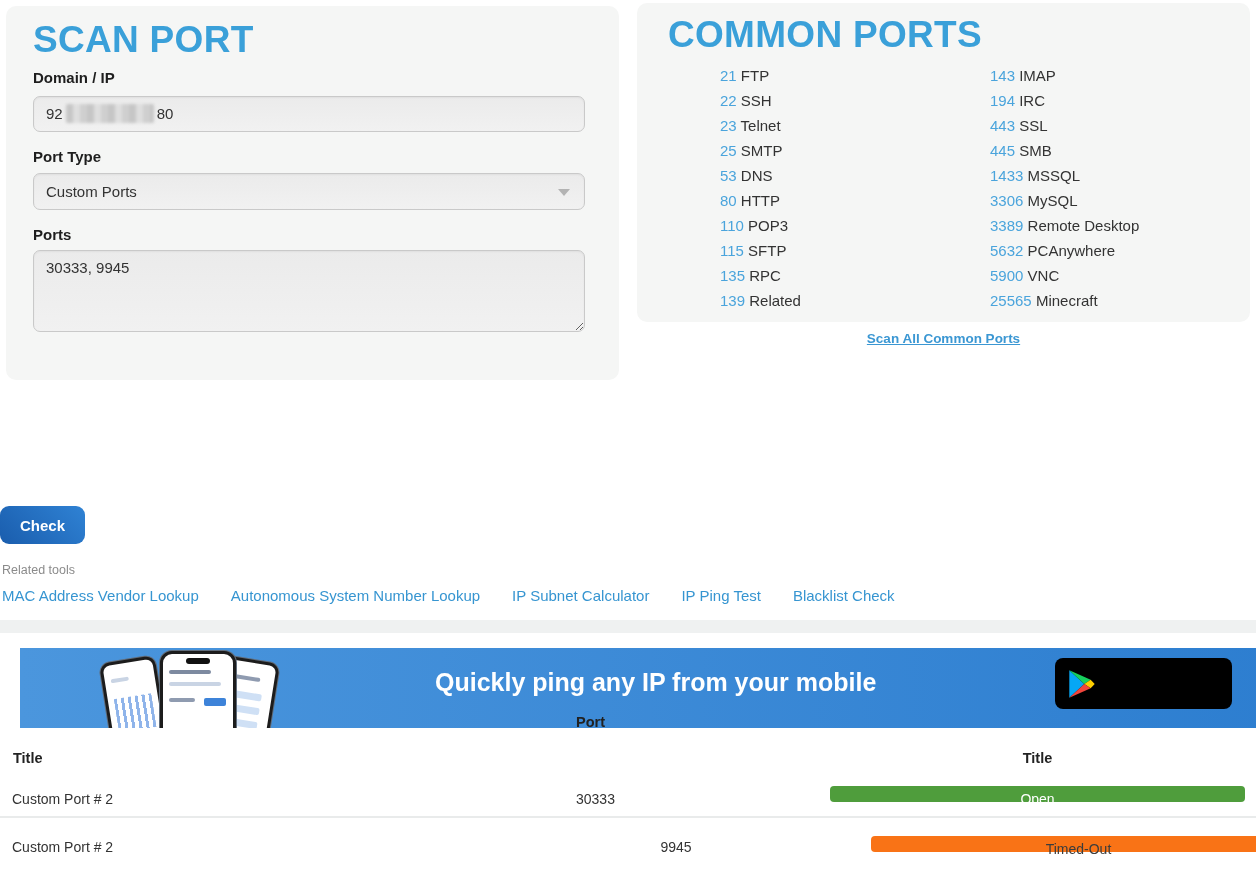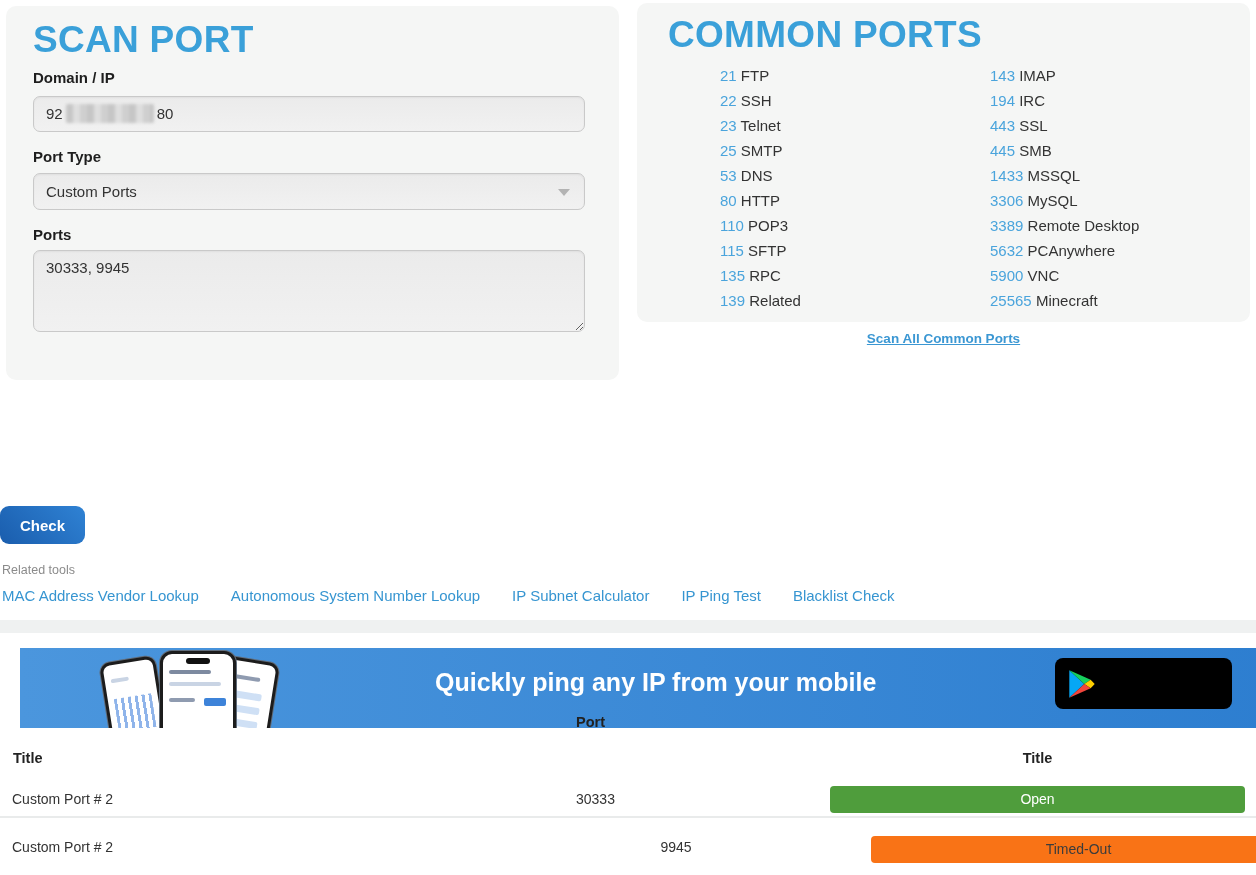--- a/index.html
+++ b/index.html
@@ -81,21 +81,21 @@
   
   .th{position:absolute;font-size:14.5px;font-weight:700;color:#222;}
   .td{position:absolute;font-size:14px;color:#333;}
   .th-title{left:13px;top:750px;}
   .th-port{left:576px;top:714px;width:200px;}
   .th-result{left:830px;top:750px;width:415px;text-align:center;}
   .td-title-1{left:12px;top:791px;}
   .td-port-1{left:576px;top:791px;width:200px;}
   .td-title-2{left:12px;top:839px;}
   .td-port-2{left:576px;top:839px;width:200px;text-align:center;}
-  .badge{position:absolute;left:830px;width:415px;height:27px;border-radius:4px;
+  .badge{position:absolute;left:830px;width:415px;height:16px;border-radius:4px;
          text-align:center;line-height:27px;font-size:14px;}
   .badge-open{top:786px;background:#4f9d3c;color:#fff;}
   .badge-timeout{top:836px;background:#f97316;color:#3c3c3c;margin-left:41px;}
   .divider{position:absolute;left:0;top:816px;width:1256px;height:2px;background:#e9ebeb;}
 </style>
 </head>
 <body>
 
 <div class="page">
 

